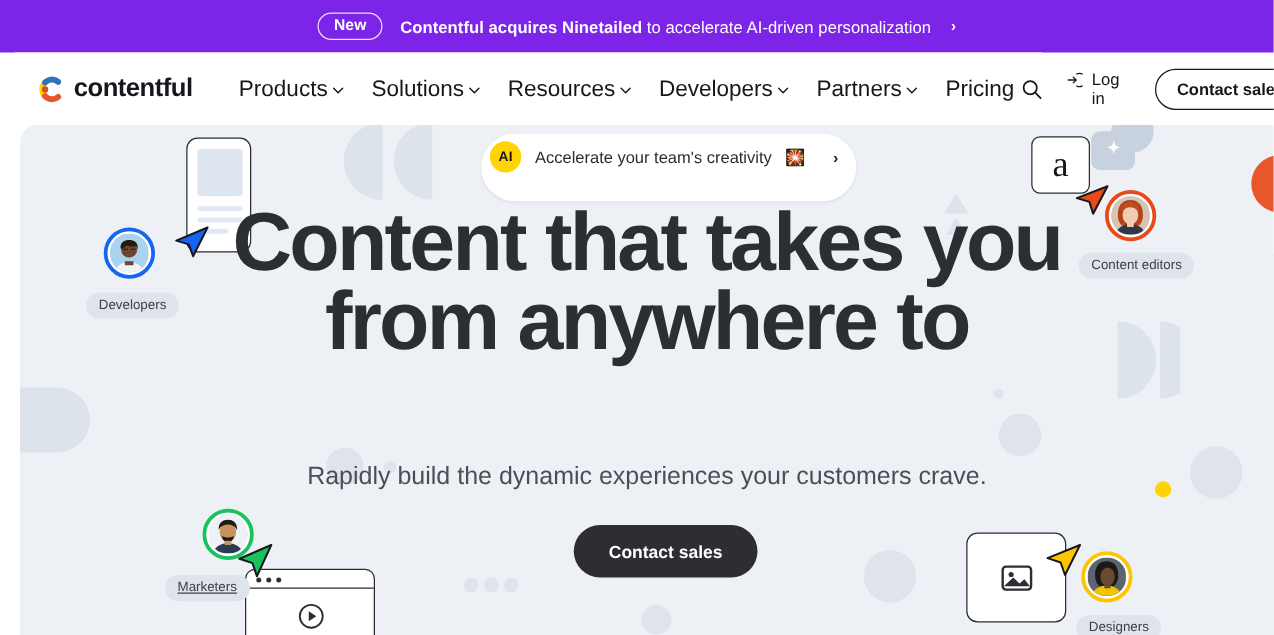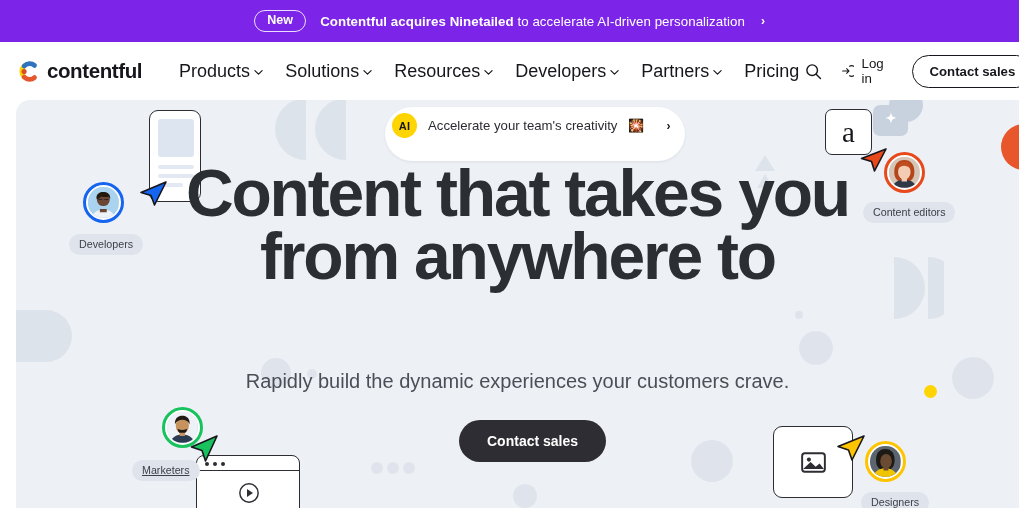--- a/index.html
+++ b/index.html
@@ -24,38 +24,38 @@
     font-size:12.5px; font-weight:700;
     padding:3px 12px 4px; line-height:1;
     letter-spacing:.1px;
   }
   .announce-text { font-size:13.3px; color:#fff; letter-spacing:.05px; white-space:nowrap;}
   .announce-text b { font-weight:700; }
   .announce-chev { color:#fff; font-size:12px; font-weight:700; margin-left:2px; }
 
   
   .nav {
-    position:absolute; top:42px; left:0; width:822px; height:58px;
+    position:absolute; top:42px; left:12px; width:822px; height:58px;
     background:#fff; display:flex; align-items:center;
   }
   .logo-wrap { display:flex; align-items:center; gap:5px; margin-left:17px; cursor:pointer;}
   .logo-mark { width:25px; height:25px; display:block; }
   .logo-word { font-size:20.5px; font-weight:700; color:#16161c; letter-spacing:-.4px; }
 
   .nav-links { display:flex; align-items:center; gap:22px; margin-left:37px; }
   .nav-link {
     display:flex; align-items:center; gap:4px;
     font-size:18px; color:#16161c; cursor:pointer; white-space:nowrap;
   }
   .chev-d { width:9px; height:9px; display:block; margin-top:2px;}
 
   .nav-right { margin-left:auto; display:flex; align-items:center; gap:0; margin-right:17px; }
   .search-btn { width:34px; height:34px; display:flex; align-items:center; justify-content:center; cursor:pointer; }
   .login-btn {
-    display:flex; align-items:center; gap:7px; cursor:pointer;
+    display:flex; align-items:flex-start; gap:7px; cursor:pointer;
     font-size:13.3px; color:#16161c; margin-left:13px; margin-right:20px;
   }
   .contact-btn {
     border:1.5px solid #16161c; border-radius:999px;
     padding:8px 17px; font-size:13.2px; font-weight:700; color:#16161c;
     background:#fff; cursor:pointer; white-space:nowrap;
   }
 
   
   .hero {

